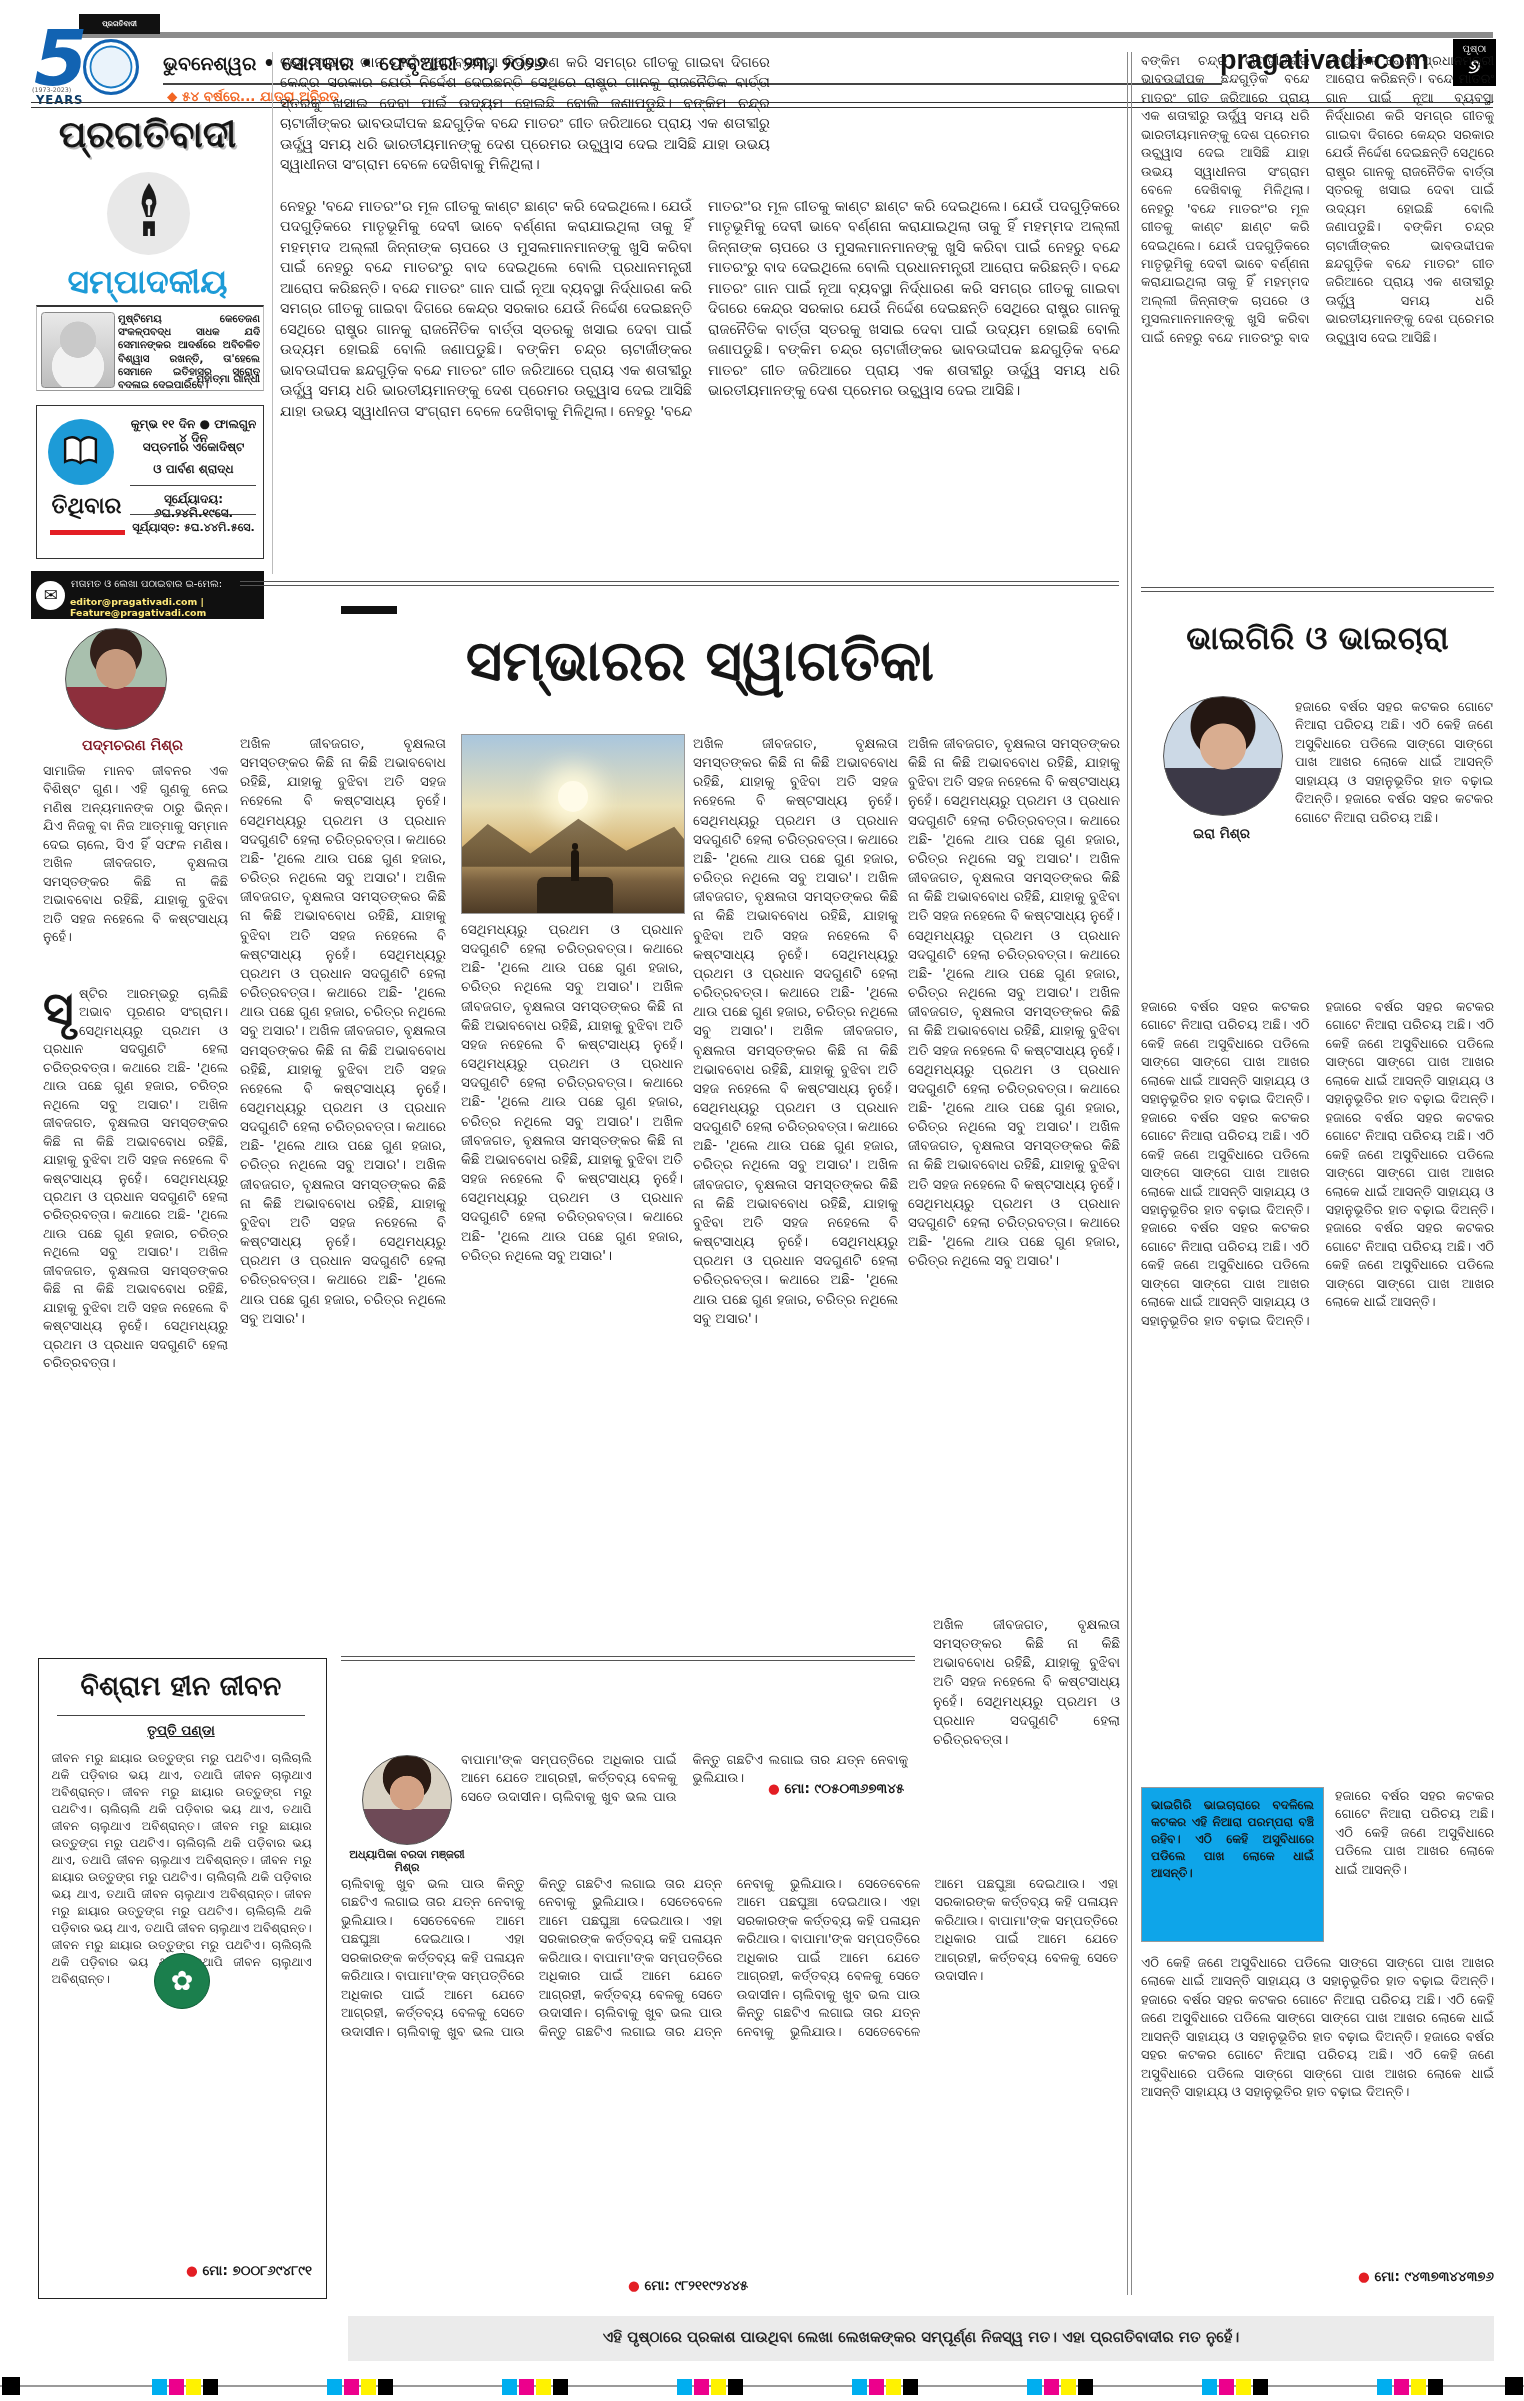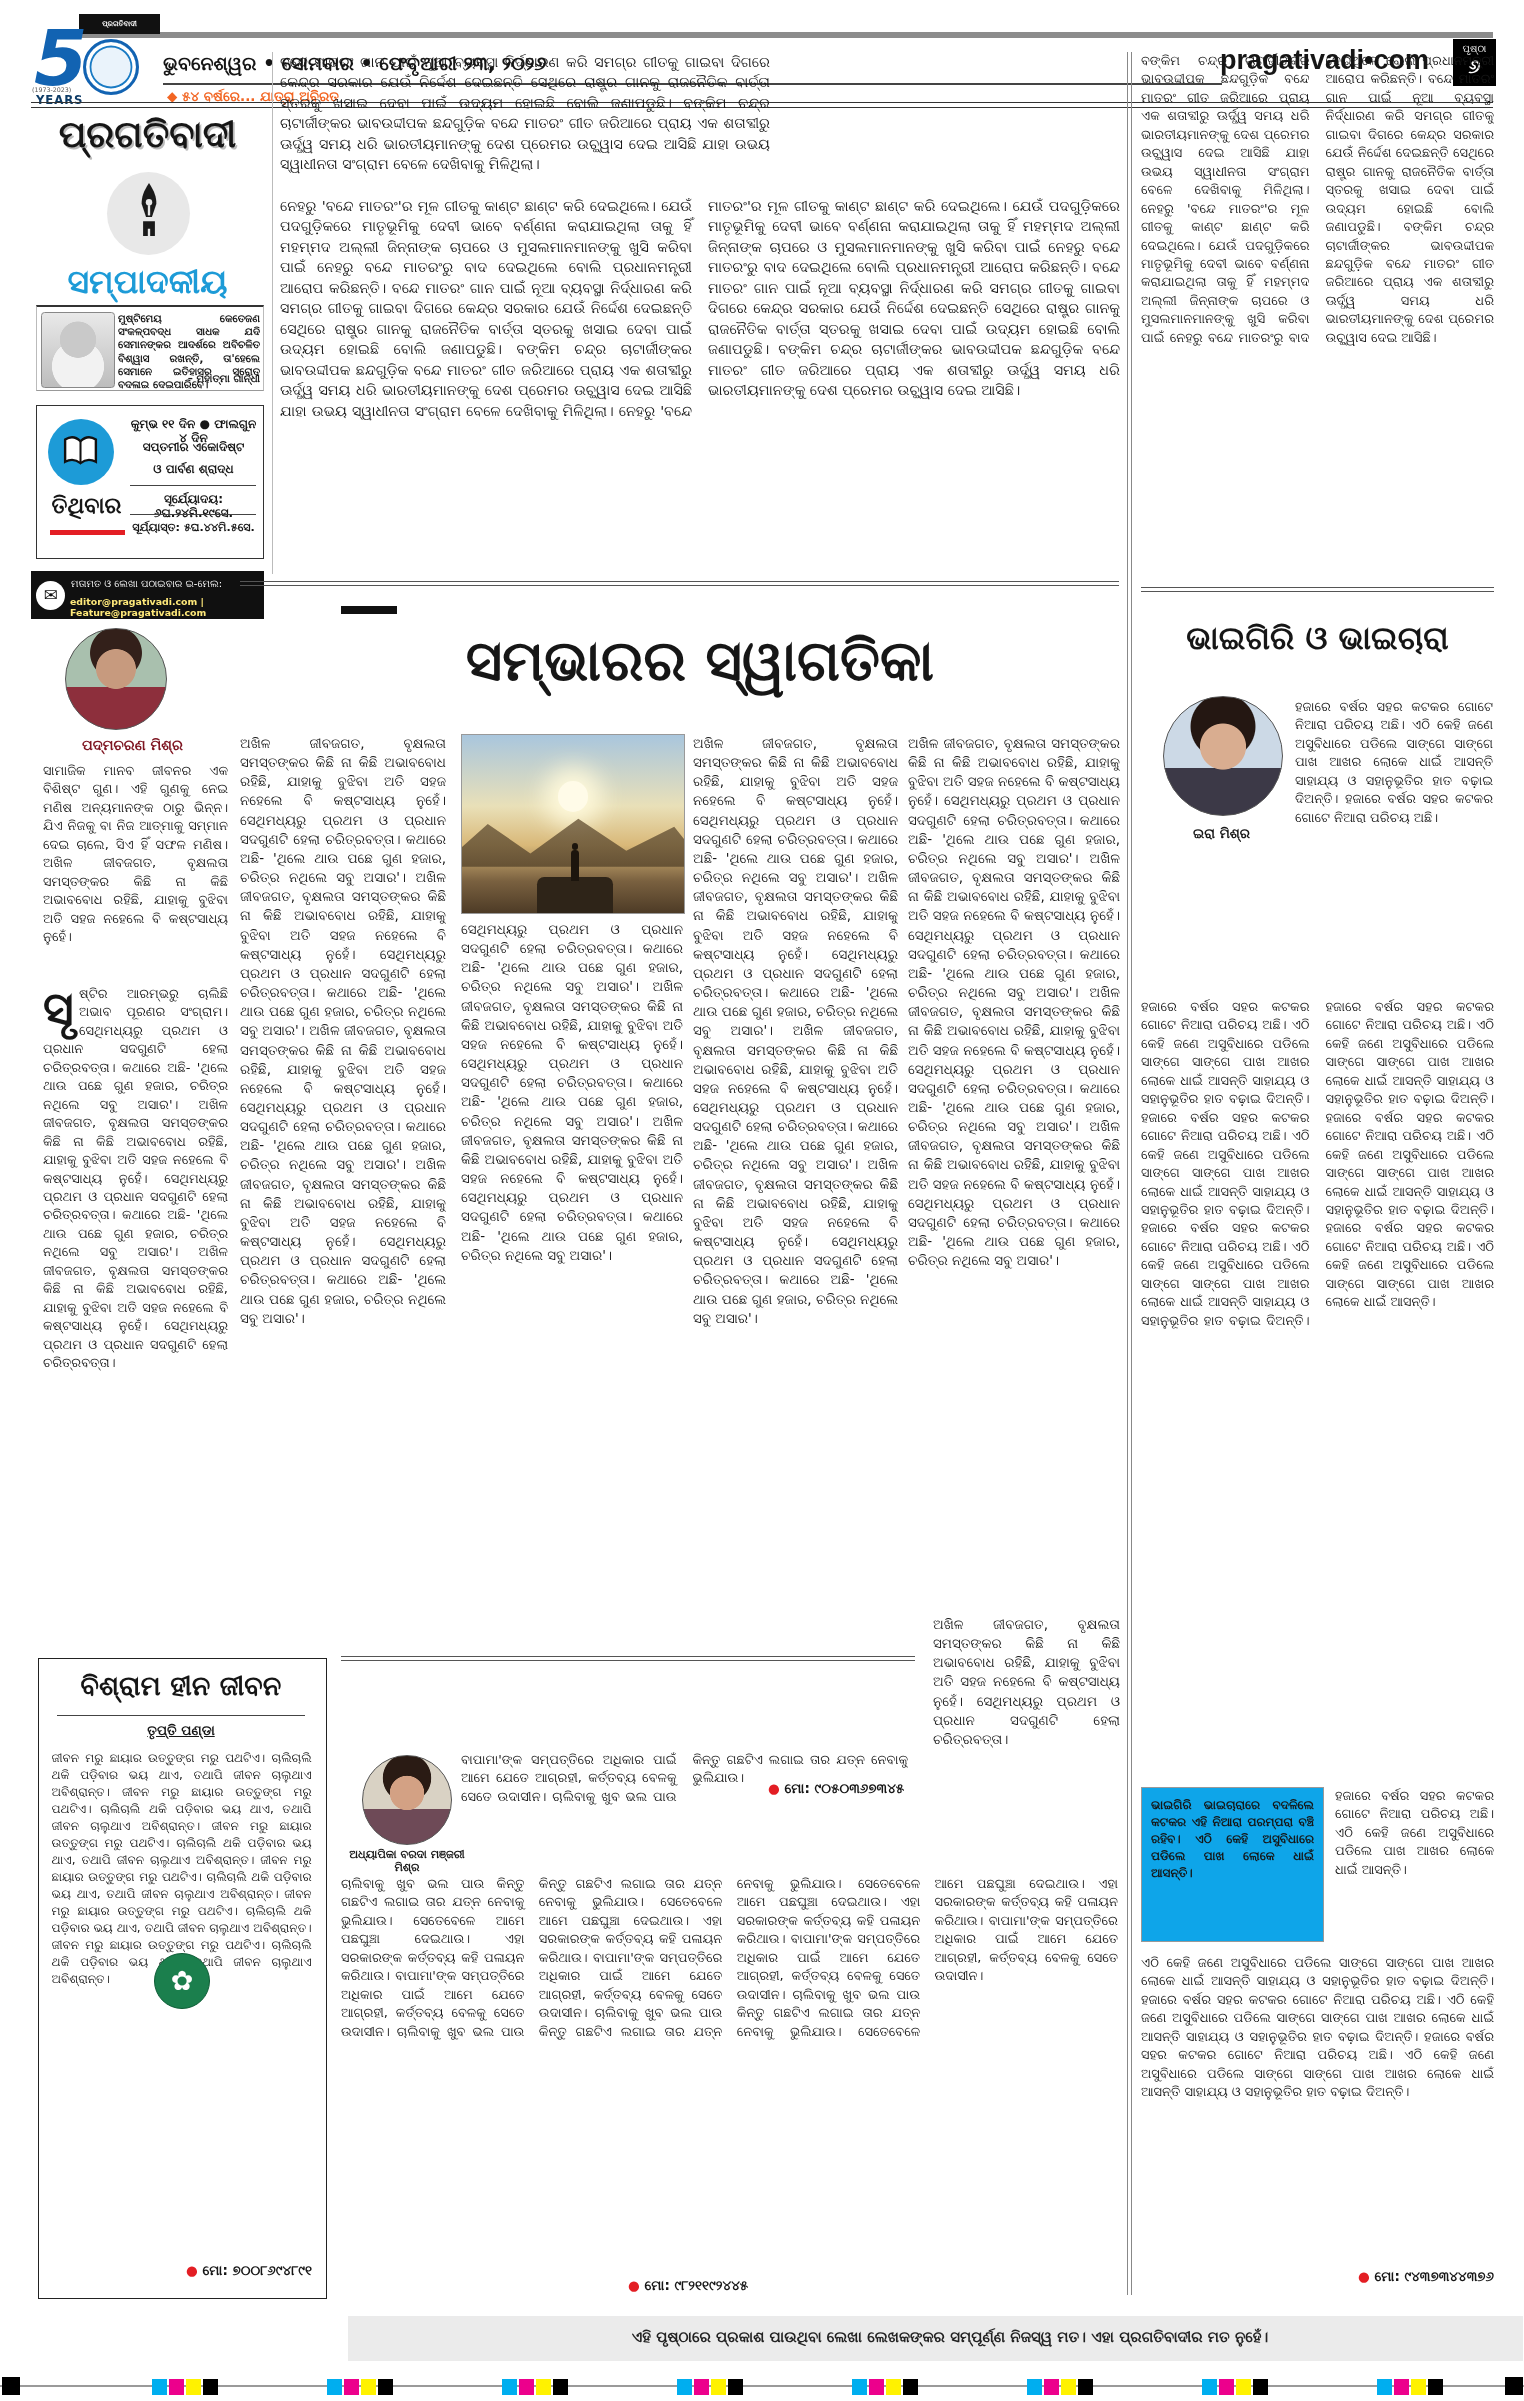--- a/index.html
+++ b/index.html
@@ -173,21 +173,21 @@
     <div class="abs phone" style="left:90px;top:603px;width:183px;text-align:right;">ମୋ: ୭୦୦୮୬୯୪୮୯୧</div>
   </div>
 
   <div class="abs dbl-h" style="left:341px;top:1656px;width:574px;"></div>
   <div class="abs portrait p-woman3" style="left:362px;top:1755px;width:88px;height:88px;"></div>
   <div class="abs center bold" style="left:339px;top:1848px;width:136px;font-size:11.2px;">ଅଧ୍ୟାପିକା ବରଦା ମଞ୍ଜରୀ ମିଶ୍ର</div>
   <div class="abs just odia clip cols2" style="left:461px;top:1751px;width:447px;height:108px;font-size:13px;">ବାପାମା'ଙ୍କ ସମ୍ପତ୍ତିରେ ଅଧିକାର ପାଇଁ ଆମେ ଯେତେ ଆଗ୍ରହୀ, କର୍ତ୍ତବ୍ୟ ବେଳକୁ ସେତେ ଉଦାସୀନ। ଚାଲିବାକୁ ଖୁବ ଭଲ ପାଉ କିନ୍ତୁ ଗଛଟିଏ ଲଗାଇ ତାର ଯତ୍ନ ନେବାକୁ ଭୁଲିଯାଉ।</div>
   <div class="abs just odia clip cols4" style="left:341px;top:1875px;width:777px;height:393px;font-size:13px;">ଚାଲିବାକୁ ଖୁବ ଭଲ ପାଉ କିନ୍ତୁ ଗଛଟିଏ ଲଗାଇ ତାର ଯତ୍ନ ନେବାକୁ ଭୁଲିଯାଉ। ସେତେବେଳେ ଆମେ ପଛଘୁଞ୍ଚା ଦେଇଥାଉ। ଏହା ସରକାରଙ୍କ କର୍ତ୍ତବ୍ୟ କହି ପଳାୟନ କରିଥାଉ। ବାପାମା'ଙ୍କ ସମ୍ପତ୍ତିରେ ଅଧିକାର ପାଇଁ ଆମେ ଯେତେ ଆଗ୍ରହୀ, କର୍ତ୍ତବ୍ୟ ବେଳକୁ ସେତେ ଉଦାସୀନ। ଚାଲିବାକୁ ଖୁବ ଭଲ ପାଉ କିନ୍ତୁ ଗଛଟିଏ ଲଗାଇ ତାର ଯତ୍ନ ନେବାକୁ ଭୁଲିଯାଉ। ସେତେବେଳେ ଆମେ ପଛଘୁଞ୍ଚା ଦେଇଥାଉ। ଏହା ସରକାରଙ୍କ କର୍ତ୍ତବ୍ୟ କହି ପଳାୟନ କରିଥାଉ। ବାପାମା'ଙ୍କ ସମ୍ପତ୍ତିରେ ଅଧିକାର ପାଇଁ ଆମେ ଯେତେ ଆଗ୍ରହୀ, କର୍ତ୍ତବ୍ୟ ବେଳକୁ ସେତେ ଉଦାସୀନ। ଚାଲିବାକୁ ଖୁବ ଭଲ ପାଉ କିନ୍ତୁ ଗଛଟିଏ ଲଗାଇ ତାର ଯତ୍ନ ନେବାକୁ ଭୁଲିଯାଉ। ସେତେବେଳେ ଆମେ ପଛଘୁଞ୍ଚା ଦେଇଥାଉ। ଏହା ସରକାରଙ୍କ କର୍ତ୍ତବ୍ୟ କହି ପଳାୟନ କରିଥାଉ। ବାପାମା'ଙ୍କ ସମ୍ପତ୍ତିରେ ଅଧିକାର ପାଇଁ ଆମେ ଯେତେ ଆଗ୍ରହୀ, କର୍ତ୍ତବ୍ୟ ବେଳକୁ ସେତେ ଉଦାସୀନ। ଚାଲିବାକୁ ଖୁବ ଭଲ ପାଉ କିନ୍ତୁ ଗଛଟିଏ ଲଗାଇ ତାର ଯତ୍ନ ନେବାକୁ ଭୁଲିଯାଉ। ସେତେବେଳେ ଆମେ ପଛଘୁଞ୍ଚା ଦେଇଥାଉ। ଏହା ସରକାରଙ୍କ କର୍ତ୍ତବ୍ୟ କହି ପଳାୟନ କରିଥାଉ। ବାପାମା'ଙ୍କ ସମ୍ପତ୍ତିରେ ଅଧିକାର ପାଇଁ ଆମେ ଯେତେ ଆଗ୍ରହୀ, କର୍ତ୍ତବ୍ୟ ବେଳକୁ ସେତେ ଉଦାସୀନ।</div>
   <div class="abs phone" style="left:628px;top:2277px;">ମୋ: ୯୮୨୧୧୯୨୪୪୫</div>
 
-  <div class="abs" style="left:348px;top:2316px;width:1146px;height:45px;background:#ebebeb;padding-left:29px;">
+  <div class="abs" style="left:348px;top:2316px;width:1146px;height:45px;background:#ebebeb;">
     <div class="center bold" style="padding-top:11.7px;font-size:15px;color:#222;">ଏହି ପୃଷ୍ଠାରେ ପ୍ରକାଶ ପାଉଥିବା ଲେଖା ଲେଖକଙ୍କର ସମ୍ପୂର୍ଣ୍ଣ ନିଜସ୍ୱ ମତ। ଏହା ପ୍ରଗତିବାଦୀର ମତ ନୁହେଁ।</div>
   </div>
 
   <div class="abs" style="left:0;top:2385px;width:1525px;height:1.8px;background:#9a9a9a;"></div>
   <div class="abs" style="left:1.8px;top:2377px;width:18px;height:18px;background:#000;"></div>
   <div class="abs" style="left:1505px;top:2377px;width:18px;height:18px;background:#000;"></div>
   <div class="abs cmyk" style="left:152px;top:2378px;"><span class="c"></span><span class="m"></span><span class="y"></span><span class="k"></span></div>
   <div class="abs cmyk" style="left:327px;top:2378px;"><span class="c"></span><span class="m"></span><span class="y"></span><span class="k"></span></div>
   <div class="abs cmyk" style="left:502px;top:2378px;"><span class="c"></span><span class="m"></span><span class="y"></span><span class="k"></span></div>
   <div class="abs cmyk" style="left:677px;top:2378px;"><span class="c"></span><span class="m"></span><span class="y"></span><span class="k"></span></div>

